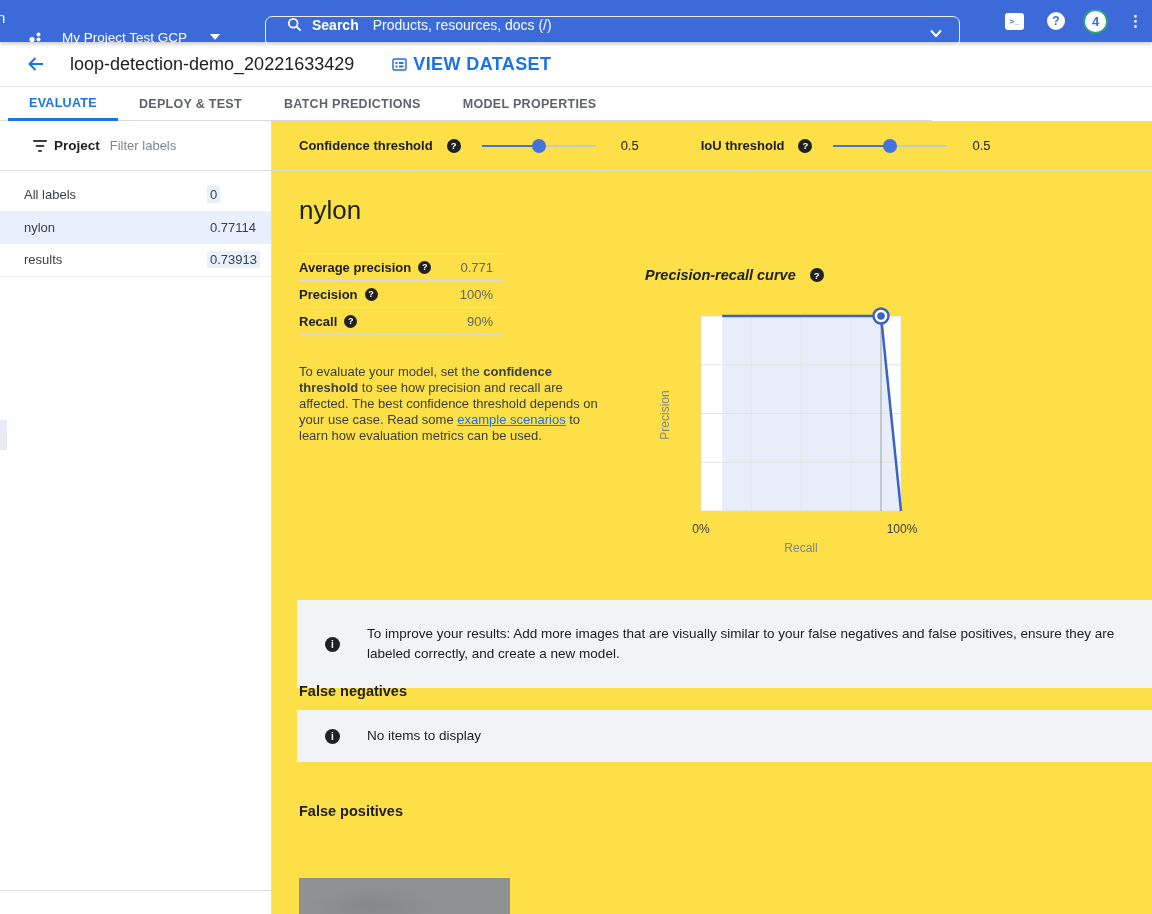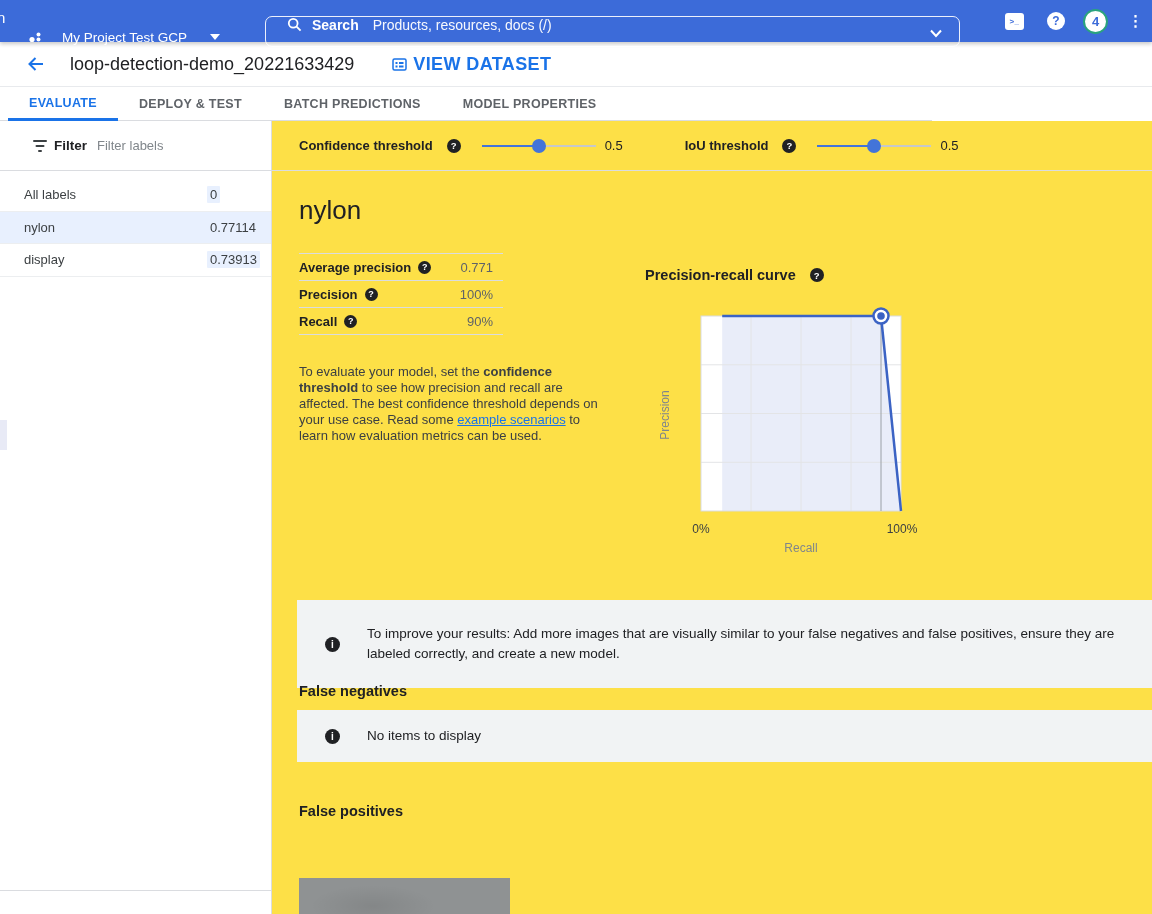--- a/index.html
+++ b/index.html
@@ -89,41 +89,41 @@
   .th-label { font-size:13px; font-weight:700; color:#202124; }
   .qicon { width:14px; height:14px; border-radius:50%; background:#202124; color:#fff;
     font-size:9.5px; font-weight:700; display:inline-flex; align-items:center;
     justify-content:center; flex:none; }
   .th-group .qicon { margin-left:14px; }
   .slider { position:relative; width:114px; height:14px; margin-left:21px; cursor:pointer; }
   .slider .track { position:absolute; left:0; right:0; top:6px; height:2.5px; background:#c6c8ca; }
   .slider .fill { position:absolute; left:0; width:48%; top:6px; height:2.5px; background:#4374d9; }
   .slider .handle { position:absolute; left:48%; top:0; width:14px; height:14px;
     margin-left:-7px; border-radius:50%; background:#4374d9; }
-  .th-value { margin-left:9px; font-size:13px; color:#202124; }
+  .th-value { margin-left:25px; font-size:13px; color:#202124; }
 
   .label-heading { position:absolute; left:27px; top:74px; font-size:26px;
     font-weight:400; color:#202124; }
 
   .metrics { position:absolute; left:27px; top:132px; width:204px;
     border-top:1px solid #dadce0; }
   .metric-row { height:27px; border-bottom:1px solid #dadce0; display:flex;
     align-items:center; position:relative; }
   .metric-label { font-size:13px; font-weight:700; color:#202124; }
   .metric-row .qicon { width:13px; height:13px; margin-left:7px; font-size:9px; }
   .metric-value { position:absolute; right:10px; font-size:13px; color:#5f6368; }
 
   .eval-desc { position:absolute; left:27px; top:243px; width:309px; font-size:13px;
     line-height:16px; color:#3c4043; }
   .eval-desc b { font-weight:700; }
   .eval-desc a { color:#1a73e8; text-decoration:underline; cursor:pointer; }
 
   .pr-title-row { position:absolute; left:373px; top:146px; display:flex;
     align-items:center; gap:14px; }
-  .pr-title { font-size:14.5px; font-weight:700; color:#202124; }
+  .pr-title { font-size:14.5px; font-weight:700; color:#202124;font-style:italic; }
   .pr-svg { position:absolute; left:358px; top:179px; }
 
   .banner { position:absolute; left:25px; right:0; background:#f1f3f4;
     display:flex; align-items:center; }
   .banner .iicon { margin-left:28px; width:15px; height:15px; border-radius:50%;
     background:#202124; color:#fff; font-size:10px; font-weight:700;
     display:flex; align-items:center; justify-content:center; flex:none; align-self:center; }
   .banner .b-text { margin-left:27px; margin-right:22px; font-size:13.5px;
     line-height:20px; color:#202124; padding:24px 0; }
   .banner.improve { top:479px; min-height:56px; }
@@ -206,33 +206,33 @@
     <div class="tab">MODEL PROPERTIES</div>
   </nav>
 
   <aside class="sidebar">
     <div class="filter-row">
       <span class="filter-icon">
           <i></i>
           <i></i>
           <i></i>
         </span>
-      <span class="filter-label">Filter</span>
+      <span class="filter-label">Project</span>
       <input class="filter-input" value="" placeholder="Filter labels" style="">
     </div>
     <div class="label-row first">
       <span class="lr-label">All labels</span>
       <span class="lr-value">0</span>
     </div>
     <div class="label-row selected">
       <span class="lr-label">nylon</span>
       <span class="lr-value">0.77114</span>
     </div>
     <div class="label-row">
-      <span class="lr-label">display</span>
+      <span class="lr-label">results</span>
       <span class="lr-value">0.73913</span>
     </div>
     <div class="sidebar-bottom-line"></div>
   </aside>
   <div class="edge-strip"></div>
 
   <main class="main">
 
     <div class="threshold-bar">
       <div class="th-group g1">

